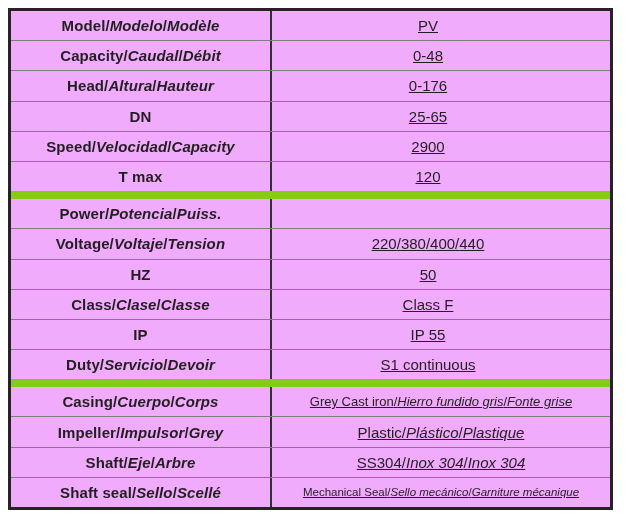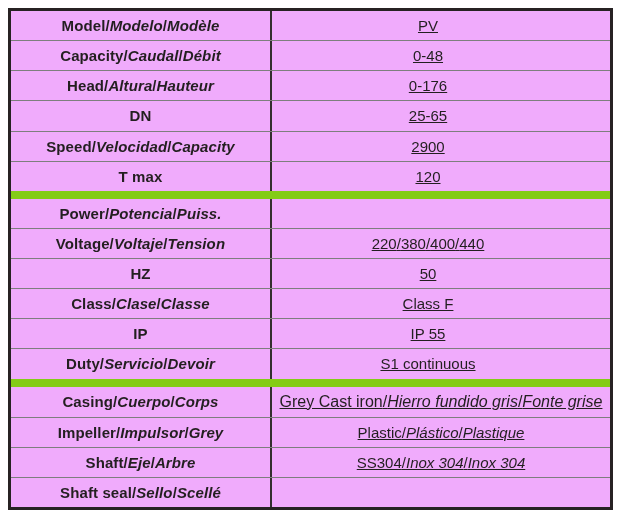--- a/index.html
+++ b/index.html
@@ -54,21 +54,21 @@
     font-size: 15px;
     letter-spacing: 0.1px;
   }
   .cell.value {
     flex: 1 1 auto;
     position: relative;
     font-size: 15px;
   }
   .val { display: inline-block; text-decoration: underline; }
   .val.shift { margin-right: 26px; }
-  .row.fit  .cell.value .val { font-size: 16px; }
+  .row.fit  .cell.value .val { font-size: 13px; }
   .row.small .cell.value .val { font-size: 11.5px; }
   .unit {
     position: absolute;
     left: 286px;
     top: 50%;
     transform: translateY(-50%);
     font-size: 15px;
     color: #231f20;
     margin-top: 39px;
   }
@@ -176,15 +176,18 @@
         </div>
       </div>
       <div class="row">
         <div class="cell label"><span>Shaft</span>/<span class="it">Eje</span>/<span class="it">Arbre</span></div>
         <div class="cell value">
           <span class="val"><span>SS304</span>/<span class="it">Inox 304</span>/<span class="it">Inox 304</span></span>
         </div>
       </div>
       <div class="row small">
         <div class="cell label"><span>Shaft seal</span>/<span class="it">Sello</span>/<span class="it">Scellé</span></div>
+        <div class="cell value">
+          <span class="val"><span>Mechanical Seal</span>/<span class="it">Sello mecánico</span>/<span class="it">Garniture mécanique</span></span>
+        </div>
       </div>
     </div>
 </div>
 
 </body></html>

